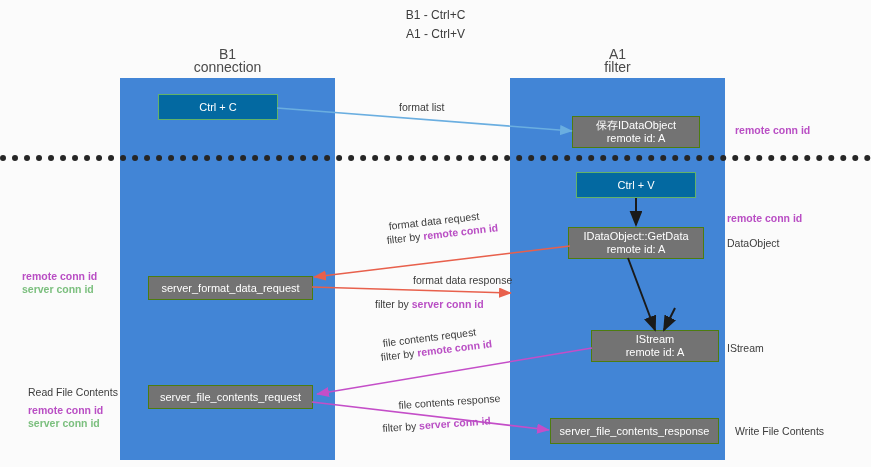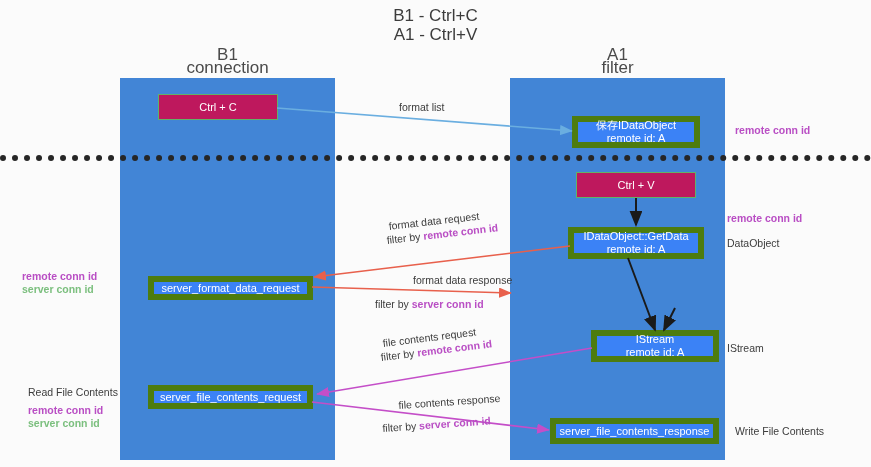--- a/index.html
+++ b/index.html
@@ -10,47 +10,47 @@
   #stage{
     position:relative;
     width:871px;height:467px;
     background:#fbfbfb;
     overflow:hidden;
   }
   
   .title{
     position:absolute;left:0;right:0;top:6px;
     text-align:center;
-    font-size:17px;color:#3c3c3c;line-height:19px;
+    font-size:12px;color:#3c3c3c;line-height:19px;
     white-space:pre-line;
   }
   
   .lane-head{
     position:absolute;text-align:center;
-    font-size:17px;color:#4a4a4a;line-height:13px;
+    font-size:14px;color:#4a4a4a;line-height:13px;
     white-space:pre-line;
   }
   
   .lane{
     position:absolute;
     background:#4285d6;
   }
   
   .node{
     position:absolute;
     box-sizing:border-box;
     display:flex;align-items:center;justify-content:center;
     text-align:center;
     color:#ffffff;
     font-size:11px;line-height:13px;
     white-space:pre-line;
     z-index:5;
   }
-  .node.green{background:#be185d;border:1px solid #62b268;}
-  .node.orange{background:#3b82f6;border:6px solid #4d7c0f;}
+  .node.green{background:#0369a1;border:1px solid #62b268;}
+  .node.orange{background:#737373;border:1px solid #4d7c0f;}
   
   svg.overlay{
     position:absolute;left:0;top:0;
     width:871px;height:467px;
     pointer-events:none;
     z-index:6;
   }
   
   .lbl{
     position:absolute;

